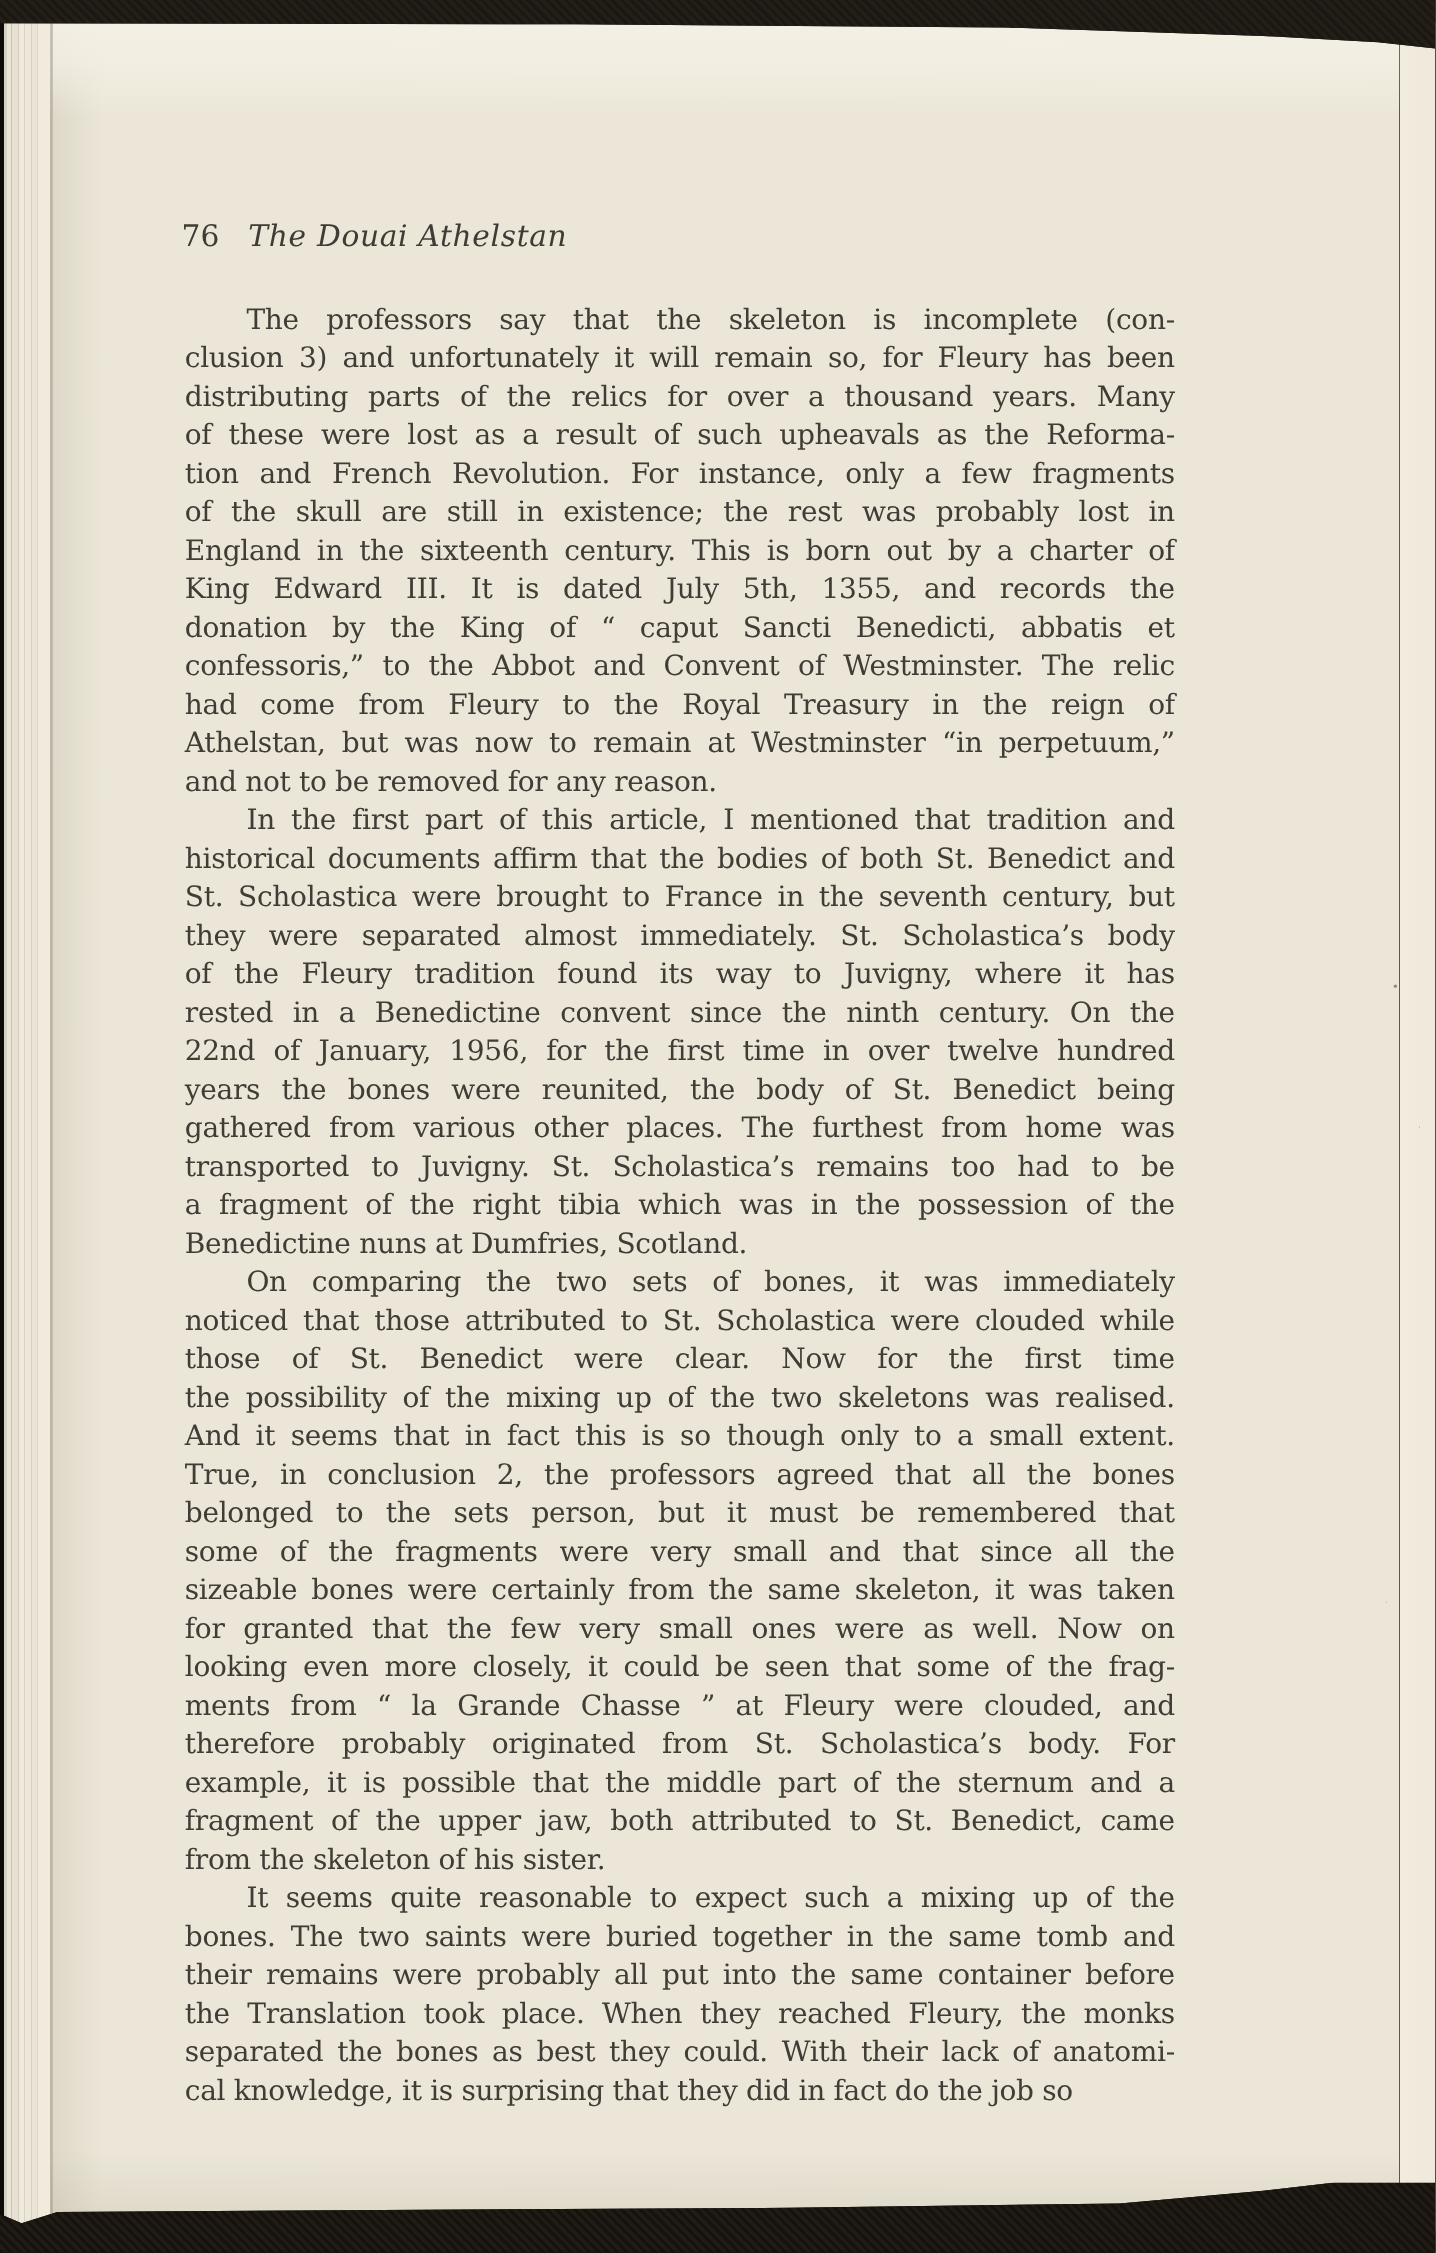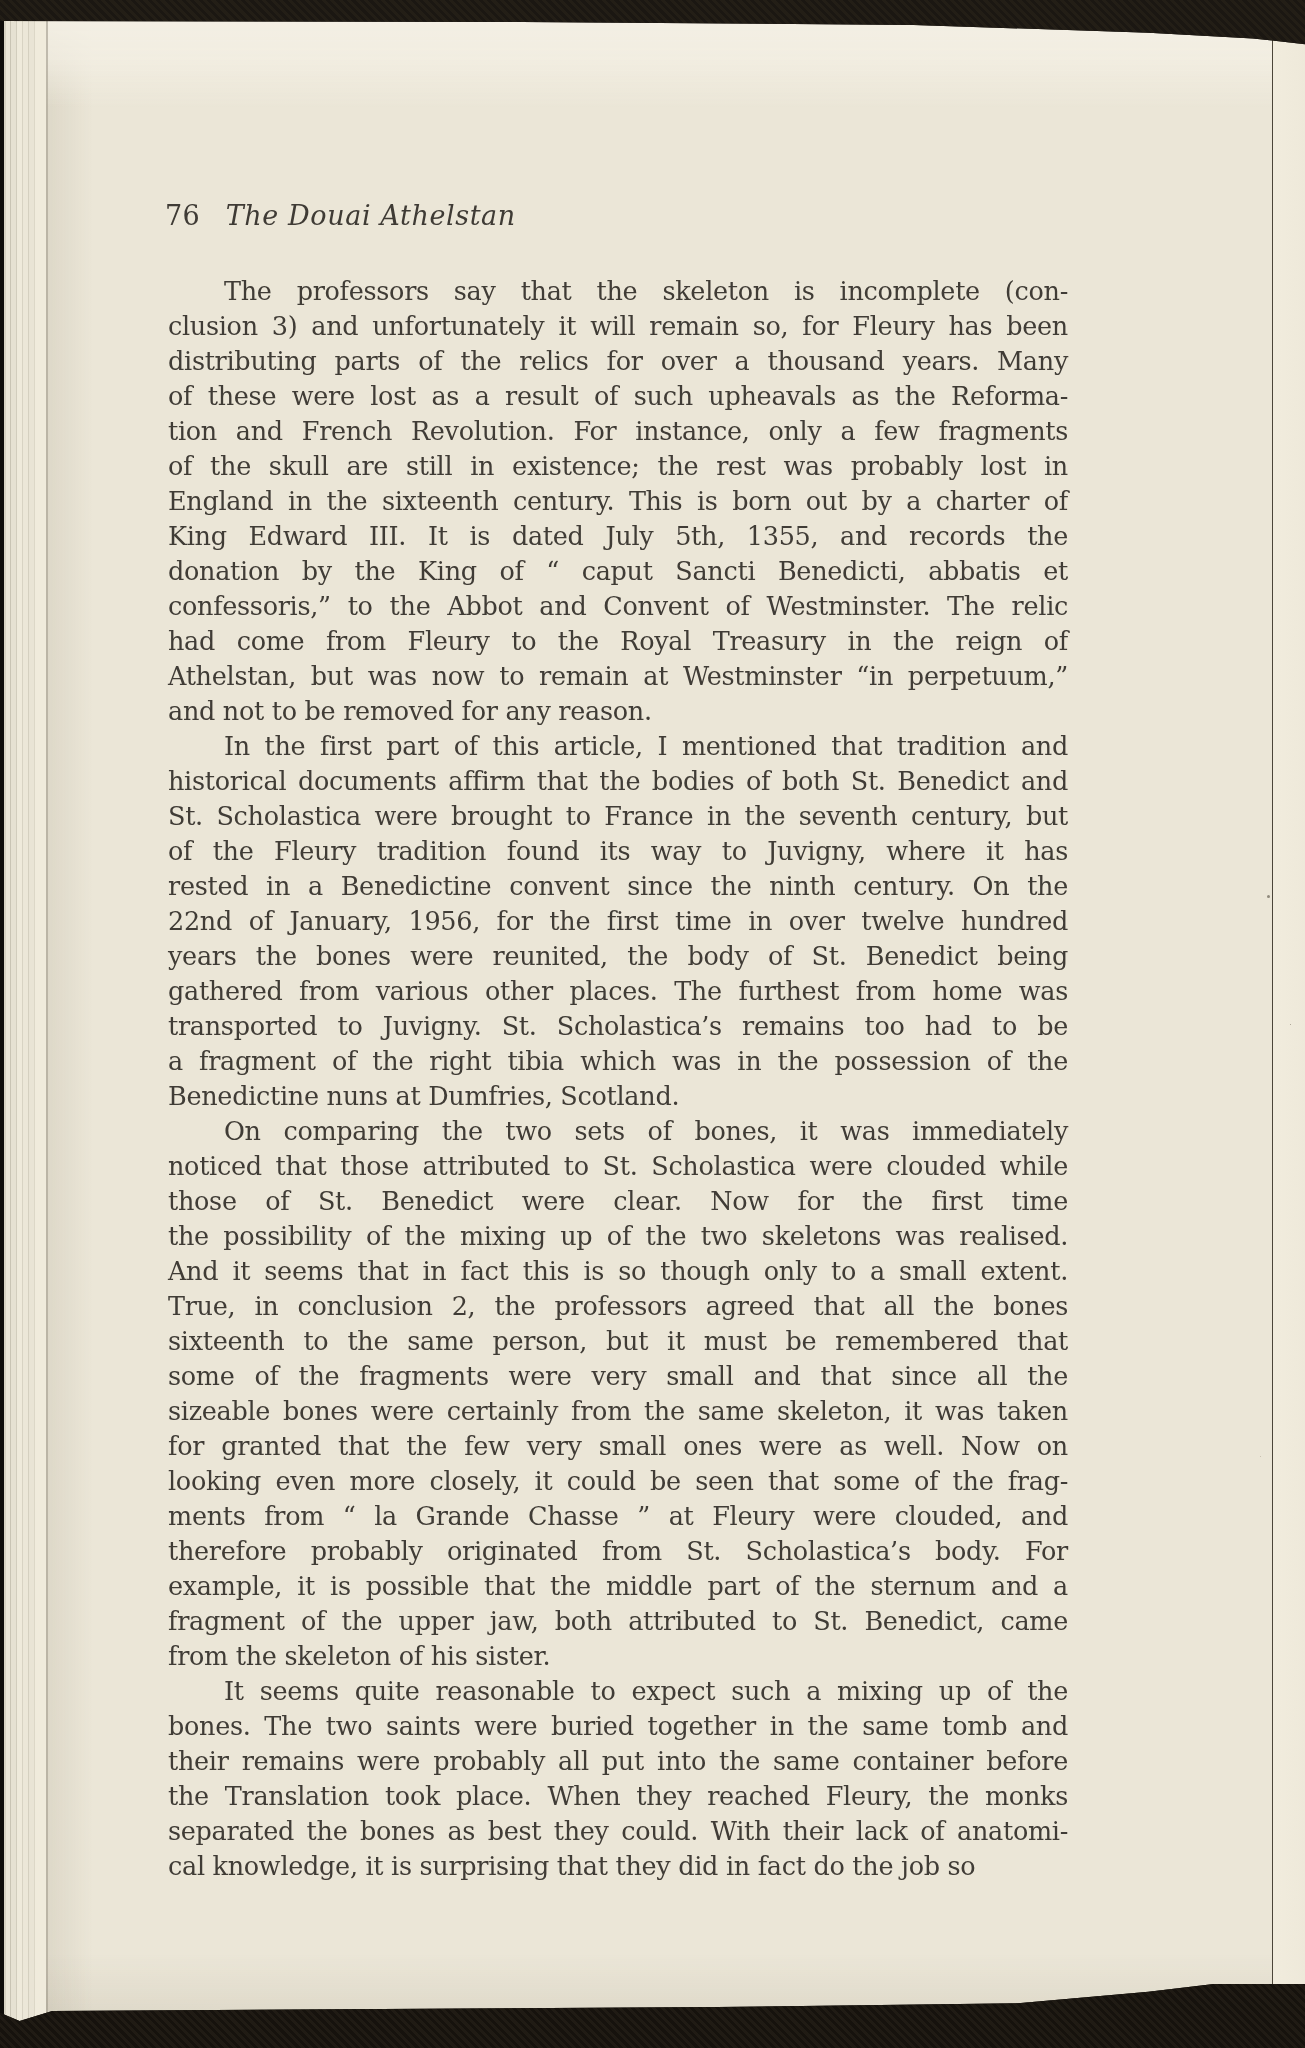--- a/index.html
+++ b/index.html
@@ -101,37 +101,38 @@
         <div class="line">donation by the King of “ caput Sancti Benedicti, abbatis et</div>
         <div class="line">confessoris,” to the Abbot and Convent of Westminster. The relic</div>
         <div class="line">had come from Fleury to the Royal Treasury in the reign of</div>
         <div class="line">Athelstan, but was now to remain at Westminster “in perpetuum,”</div>
         <div class="line last">and not to be removed for any reason.</div>
       </div>
       <div class="para">
         <div class="line first">In the first part of this article, I mentioned that tradition and</div>
         <div class="line">historical documents affirm that the bodies of both St. Benedict and</div>
         <div class="line">St. Scholastica were brought to France in the seventh century, but</div>
+        <div class="line">they were separated almost immediately. St. Scholastica’s body</div>
         <div class="line">of the Fleury tradition found its way to Juvigny, where it has</div>
         <div class="line">rested in a Benedictine convent since the ninth century. On the</div>
         <div class="line">22nd of January, 1956, for the first time in over twelve hundred</div>
         <div class="line">years the bones were reunited, the body of St. Benedict being</div>
         <div class="line">gathered from various other places. The furthest from home was</div>
         <div class="line">transported to Juvigny. St. Scholastica’s remains too had to be</div>
         <div class="line">a fragment of the right tibia which was in the possession of the</div>
         <div class="line last">Benedictine nuns at Dumfries, Scotland.</div>
       </div>
       <div class="para">
         <div class="line first">On comparing the two sets of bones, it was immediately</div>
         <div class="line">noticed that those attributed to St. Scholastica were clouded while</div>
         <div class="line">those of St. Benedict were clear. Now for the first time</div>
         <div class="line">the possibility of the mixing up of the two skeletons was realised.</div>
         <div class="line">And it seems that in fact this is so though only to a small extent.</div>
         <div class="line">True, in conclusion 2, the professors agreed that all the bones</div>
-        <div class="line">sixteenth to the same person, but it must be remembered that</div>
+        <div class="line">belonged to the sets person, but it must be remembered that</div>
         <div class="line">some of the fragments were very small and that since all the</div>
         <div class="line">sizeable bones were certainly from the same skeleton, it was taken</div>
         <div class="line">for granted that the few very small ones were as well. Now on</div>
         <div class="line">looking even more closely, it could be seen that some of the frag-</div>
         <div class="line">ments from “ la Grande Chasse ” at Fleury were clouded, and</div>
         <div class="line">therefore probably originated from St. Scholastica’s body. For</div>
         <div class="line">example, it is possible that the middle part of the sternum and a</div>
         <div class="line">fragment of the upper jaw, both attributed to St. Benedict, came</div>
         <div class="line last">from the skeleton of his sister.</div>
       </div>

